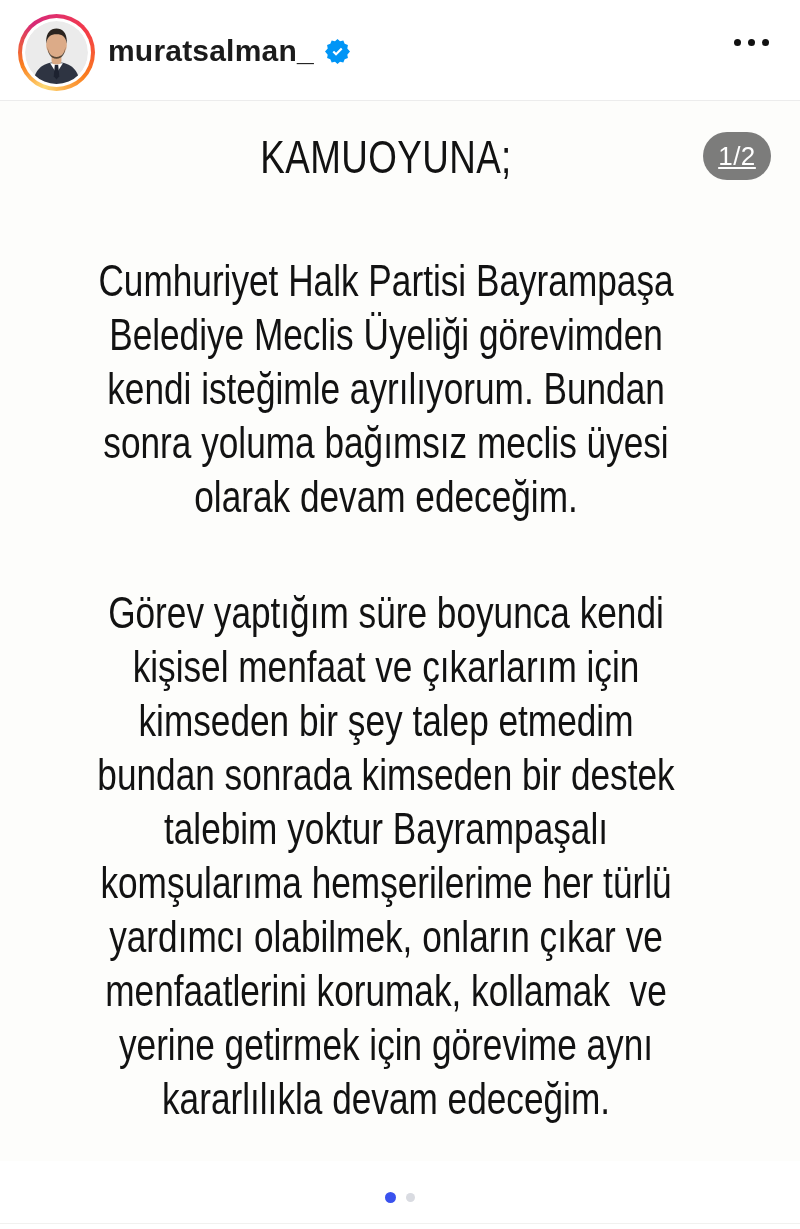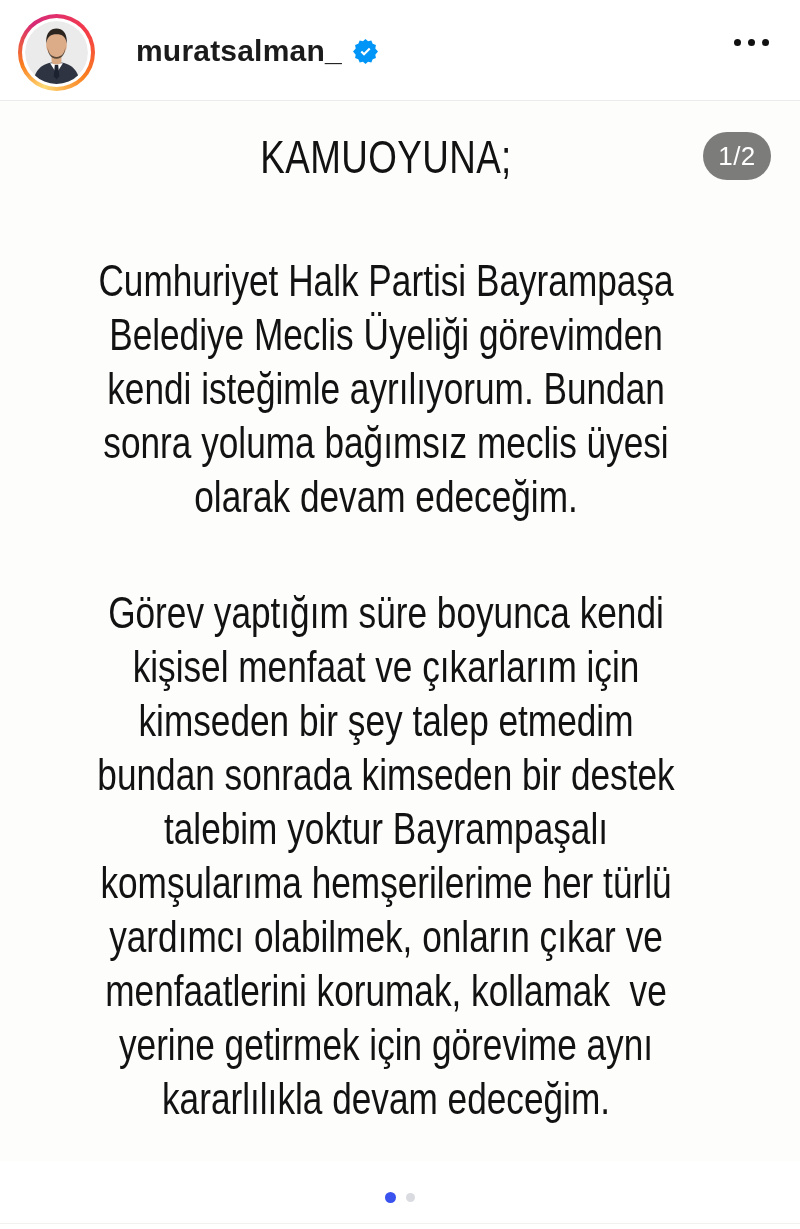--- a/index.html
+++ b/index.html
@@ -16,39 +16,39 @@
     position:absolute;left:18px;top:14px;width:77px;height:77px;border-radius:50%;
     background:conic-gradient(from 0deg,#e1306c 0deg,#f43b47 55deg,#fa7e1e 130deg,#feda75 200deg,#fa7e1e 250deg,#d62976 320deg,#e1306c 360deg);
     display:flex;align-items:center;justify-content:center;cursor:pointer;
   }
   .avatar-gap{
     width:69px;height:69px;border-radius:50%;background:#ffffff;
     display:flex;align-items:center;justify-content:center;
   }
   .avatar-photo{width:63px;height:63px;border-radius:50%;overflow:hidden;display:block;}
   .username-row{
-    position:absolute;left:108px;top:0;height:101px;display:flex;align-items:center;gap:11px;margin-left:28px;
+    position:absolute;left:108px;top:0;height:101px;display:flex;align-items:center;gap:11px;
   }
   .username{
     font-size:30px;font-weight:700;color:#1b1b1b;letter-spacing:.2px;cursor:pointer;
   }
   .verified-icon{width:25px;height:25px;display:block;margin-top:2px;}
   .more-options{
     position:absolute;right:29px;top:33px;display:flex;gap:7px;padding:6px 2px;cursor:pointer;
   }
   .more-options .dot{width:7px;height:7px;border-radius:50%;background:#111111;}
   
   .post-image{
     position:relative;height:1060px;background:#fdfdfb;box-sizing:border-box;
   }
   .page-pill{
     position:absolute;top:31px;right:29px;width:68px;height:48px;border-radius:25px;
     background:rgba(62,62,62,0.68);display:flex;align-items:center;justify-content:center;
   }
-  .page-pill span{color:#ffffff;font-size:26px;letter-spacing:.5px;}
+  .page-pill span{color:#ffffff;font-size:26px;letter-spacing:.5px;text-decoration:underline;}
   .slide-text{
     position:relative;left:-14px;width:800px;color:#121212;text-align:center;
     transform:scaleX(0.80);transform-origin:50% 0;
   }
   .slide-title{
     padding-top:31px;font-size:46px;line-height:50px;font-weight:400;letter-spacing:.5px;
   }
   .slide-paragraph{
     white-space:pre-wrap;font-size:44px;line-height:54px;font-weight:400;letter-spacing:0;
   }

